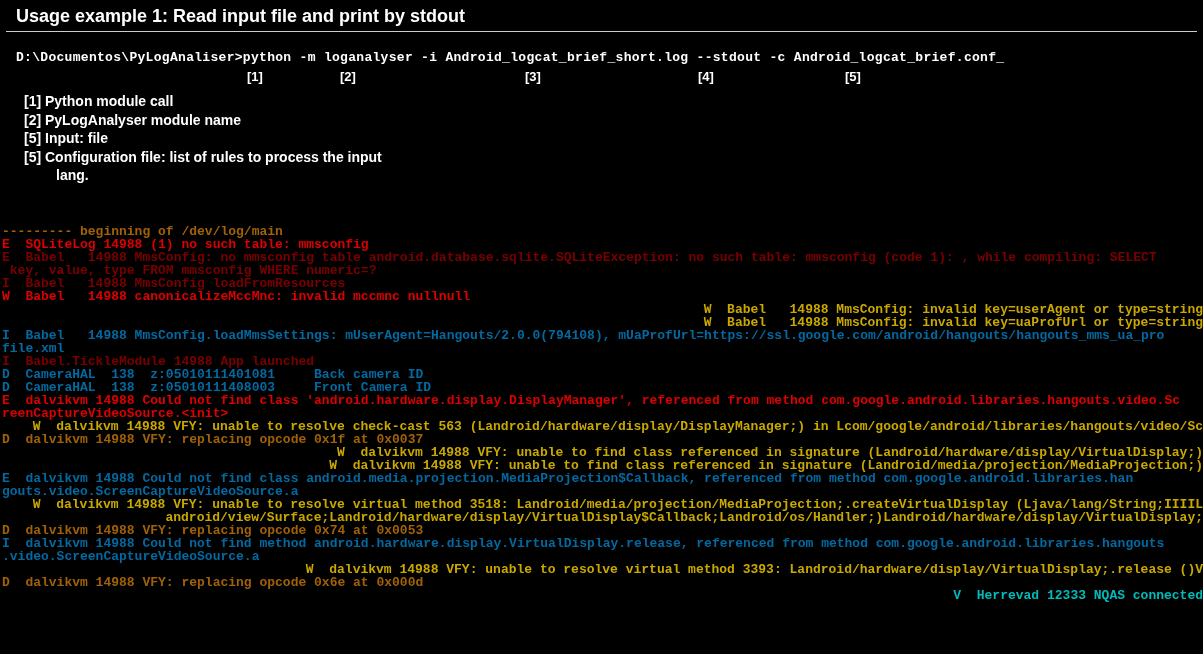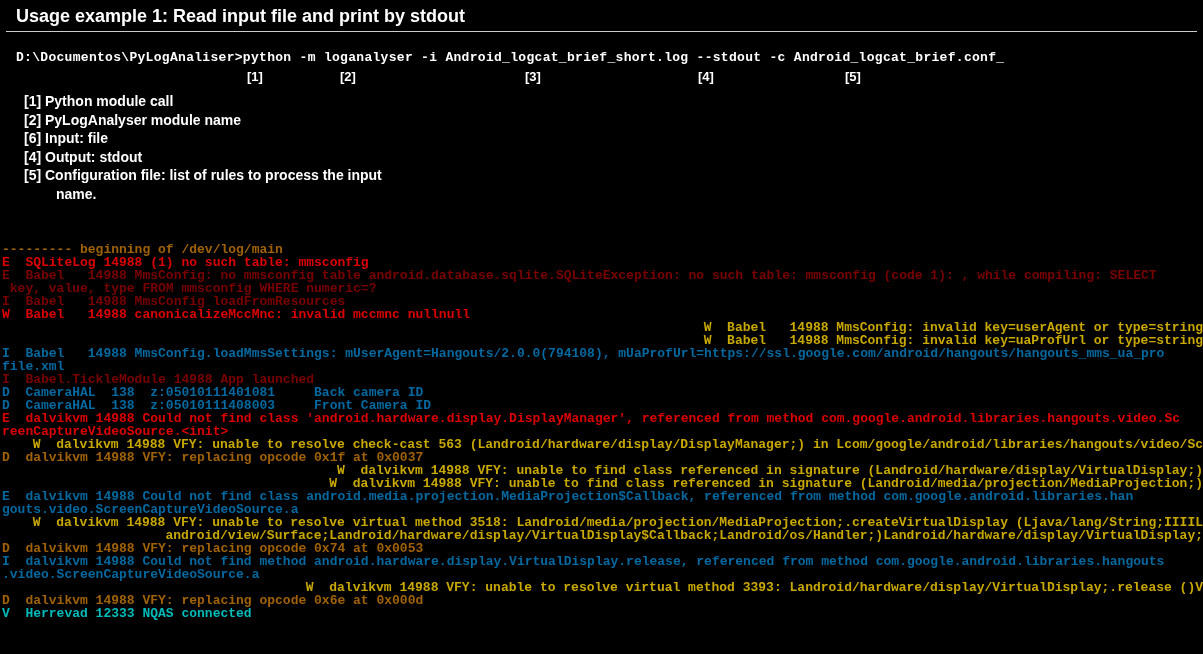--- a/index.html
+++ b/index.html
@@ -61,39 +61,38 @@
     line-height: 1.0;
     white-space: pre;
     padding-left: 2px;
   }
   .log .ln { display: block; }
   .c-w  { color: #a16207; }
   .c-r  { color: #dd0000; }
   .c-dr { color: #7a0000; }
   .c-y  { color: #c9a800; text-align: right; }
   .c-db { color: #0369a1; }
-  .c-cy { color: #00bbba; }
+  .c-cy { color: #00bbba; text-align: right; }
 </style>
 </head>
 <body>
 
 <div class="title">Usage example 1: Read input file and print by stdout</div>
 
 <div class="cmdline"><span>D:\Documentos\PyLogAnaliser&gt;</span><span>python -m</span> <span>loganalyser</span> <span>-i Android_logcat_brief_short.log</span> <span>--stdout</span> <span>-c Android_logcat_brief.conf_</span></div>
 
 <div class="markers">
   <span style="left:247px">[1]</span>
   <span style="left:340px">[2]</span>
   <span style="left:525px">[3]</span>
   <span style="left:698px">[4]</span>
   <span style="left:845px">[5]</span>
 </div>
 
 <div class="legend">
   <div>[1] Python module call</div>
   <div>[2] PyLogAnalyser module name</div>
-  <div>[6] Input: file</div>
-  <div>[4] Output: stdout</div>
+  <div>[5] Input: file</div>
   <div>[5] Configuration file: list of rules to process the input</div>
-  <div class="indent">name.</div>
+  <div class="indent">lang.</div>
 </div>
 
 <div class="log" id="log"><span class="ln c-w">--------- beginning of /dev/log/main</span><span class="ln c-r">E  SQLiteLog 14988 (1) no such table: mmsconfig</span><span class="ln c-dr">E  Babel   14988 MmsConfig: no mmsconfig table android.database.sqlite.SQLiteException: no such table: mmsconfig (code 1): , while compiling: SELECT</span><span class="ln c-dr"> key, value, type FROM mmsconfig WHERE numeric=?</span><span class="ln c-dr">I  Babel   14988 MmsConfig loadFromResources</span><span class="ln c-r">W  Babel   14988 canonicalizeMccMnc: invalid mccmnc nullnull</span><span class="ln c-y">W  Babel   14988 MmsConfig: invalid key=userAgent or type=string</span><span class="ln c-y">W  Babel   14988 MmsConfig: invalid key=uaProfUrl or type=string</span><span class="ln c-db">I  Babel   14988 MmsConfig.loadMmsSettings: mUserAgent=Hangouts/2.0.0(794108), mUaProfUrl=https://ssl.google.com/android/hangouts/hangouts_mms_ua_pro</span><span class="ln c-db">file.xml</span><span class="ln c-dr">I  Babel.TickleModule 14988 App launched</span><span class="ln c-db">D  CameraHAL  138  z:05010111401081     Back camera ID</span><span class="ln c-db">D  CameraHAL  138  z:05010111408003     Front Camera ID</span><span class="ln c-r">E  dalvikvm 14988 Could not find class 'android.hardware.display.DisplayManager', referenced from method com.google.android.libraries.hangouts.video.Sc</span><span class="ln c-r">reenCaptureVideoSource.&lt;init&gt;</span><span class="ln c-y">W  dalvikvm 14988 VFY: unable to resolve check-cast 563 (Landroid/hardware/display/DisplayManager;) in Lcom/google/android/libraries/hangouts/video/Sc</span><span class="ln c-w">D  dalvikvm 14988 VFY: replacing opcode 0x1f at 0x0037</span><span class="ln c-y">W  dalvikvm 14988 VFY: unable to find class referenced in signature (Landroid/hardware/display/VirtualDisplay;)</span><span class="ln c-y">W  dalvikvm 14988 VFY: unable to find class referenced in signature (Landroid/media/projection/MediaProjection;)</span><span class="ln c-db">E  dalvikvm 14988 Could not find class android.media.projection.MediaProjection$Callback, referenced from method com.google.android.libraries.han</span><span class="ln c-db">gouts.video.ScreenCaptureVideoSource.a</span><span class="ln c-y">W  dalvikvm 14988 VFY: unable to resolve virtual method 3518: Landroid/media/projection/MediaProjection;.createVirtualDisplay (Ljava/lang/String;IIIIL</span><span class="ln c-y">android/view/Surface;Landroid/hardware/display/VirtualDisplay$Callback;Landroid/os/Handler;)Landroid/hardware/display/VirtualDisplay;</span><span class="ln c-w">D  dalvikvm 14988 VFY: replacing opcode 0x74 at 0x0053</span><span class="ln c-db">I  dalvikvm 14988 Could not find method android.hardware.display.VirtualDisplay.release, referenced from method com.google.android.libraries.hangouts</span><span class="ln c-db">.video.ScreenCaptureVideoSource.a</span><span class="ln c-y">W  dalvikvm 14988 VFY: unable to resolve virtual method 3393: Landroid/hardware/display/VirtualDisplay;.release ()V</span><span class="ln c-w">D  dalvikvm 14988 VFY: replacing opcode 0x6e at 0x000d</span><span class="ln c-cy">V  Herrevad 12333 NQAS connected</span></div>
 
 </body></html>

